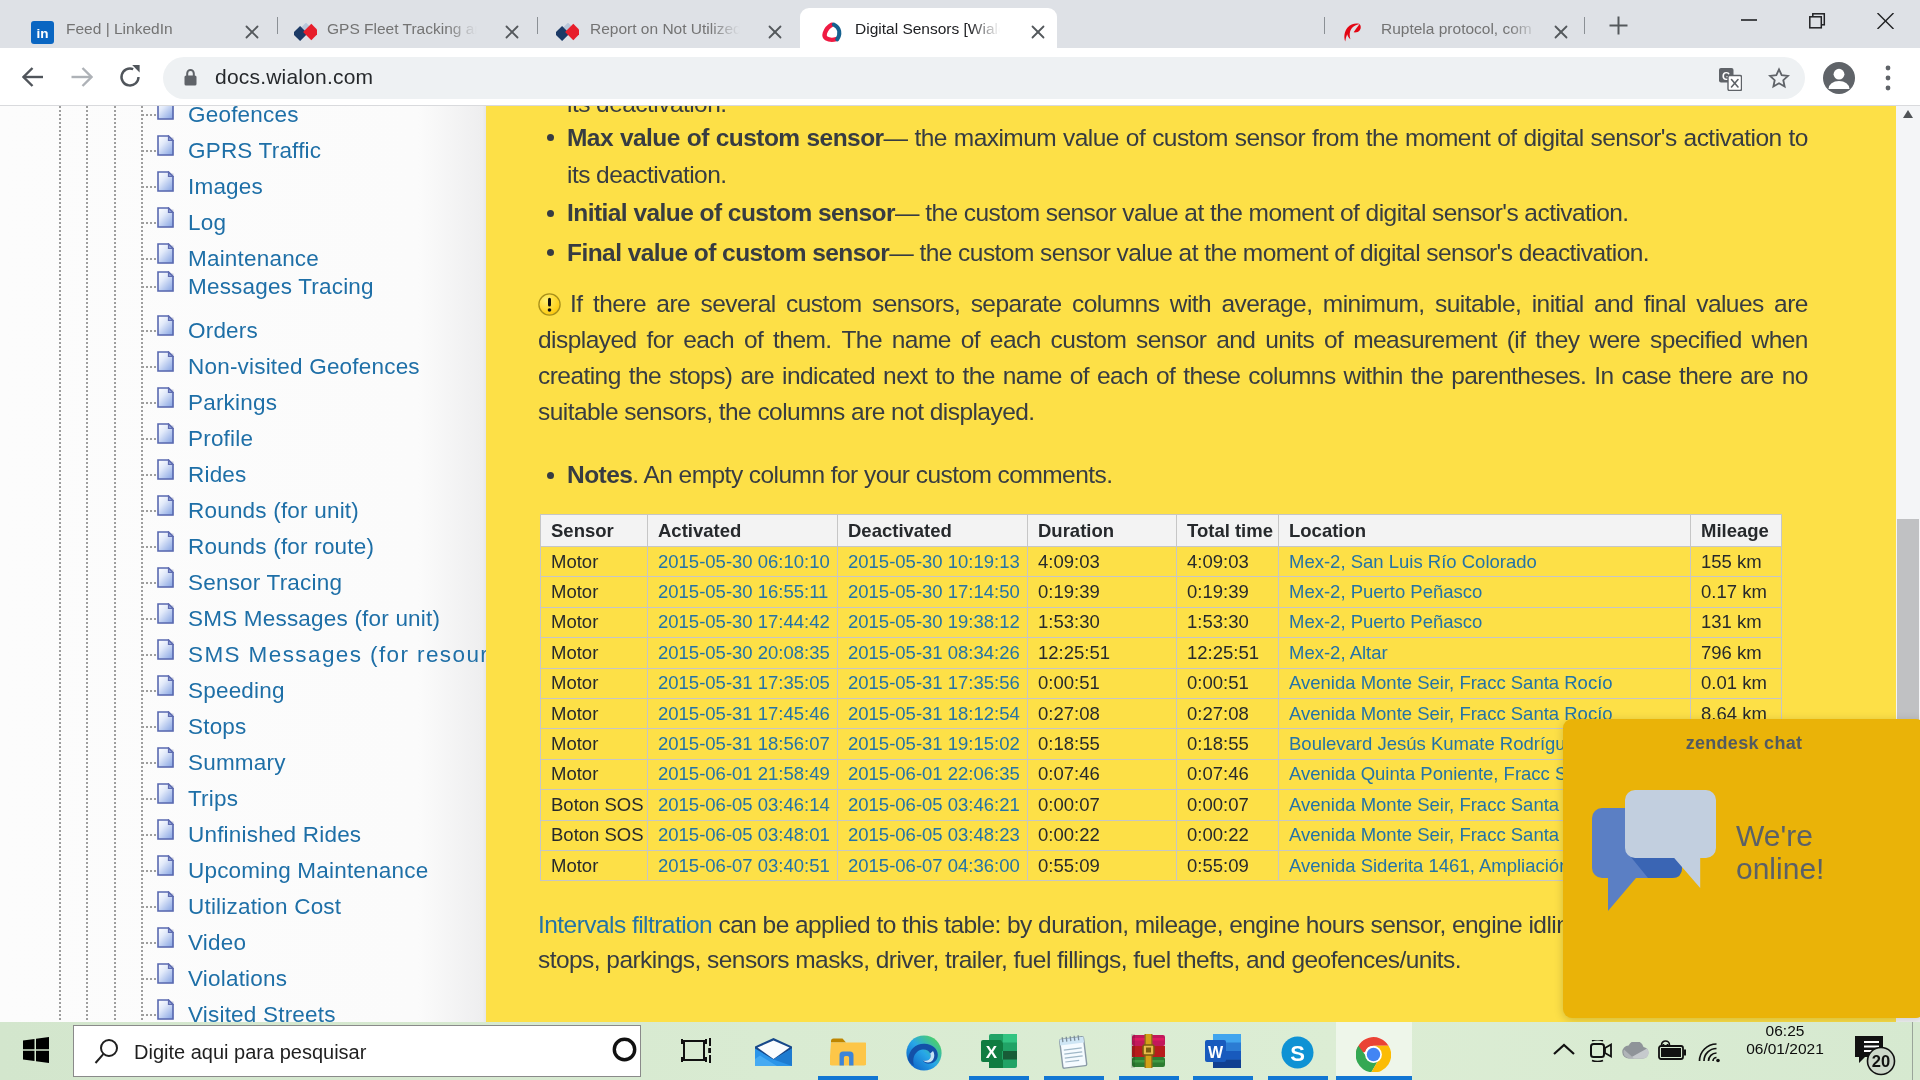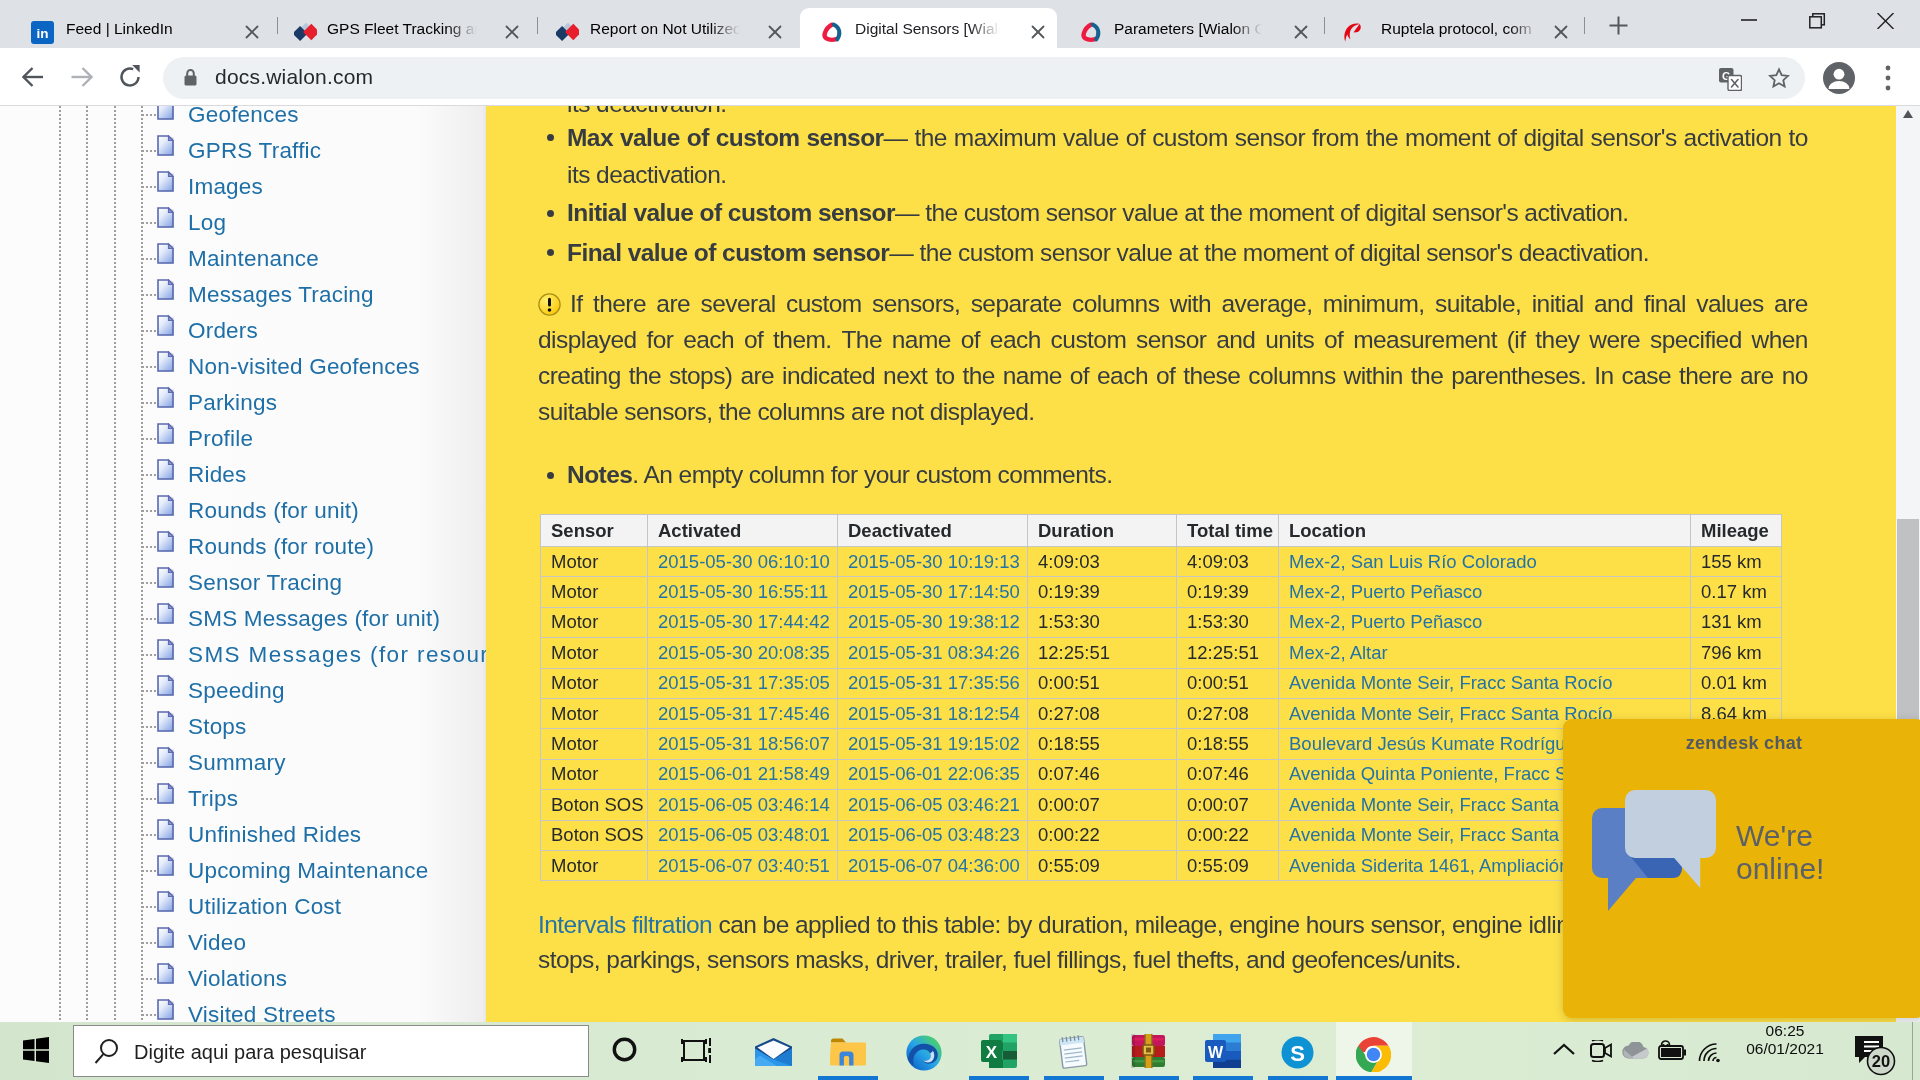--- a/index.html
+++ b/index.html
@@ -3,21 +3,21 @@
 <meta charset="utf-8">
 <style>
   * { margin:0; padding:0; box-sizing:border-box; }
   html,body { width:1920px; height:1080px; overflow:hidden; font-family:"Liberation Sans", sans-serif; }
   .abs { position:absolute; }
   #stage { position:relative; width:1920px; height:1080px; background:#fff; overflow:hidden; }
 
   
   #tabbar { left:0; top:0; width:1920px; height:48px; background:#dee1e6; }
   .tab { position:absolute; top:8px; height:40px; }
-  .title { position:absolute; top:11.5px; font-size:15.5px; color:#000000; white-space:nowrap; overflow:hidden; }
+  .title { position:absolute; top:11.5px; font-size:15.5px; color:#737373; white-space:nowrap; overflow:hidden; }
   .tabsep { position:absolute; top:17px; width:1px; height:17px; background:#8b9095; }
   .activetab { position:absolute; top:8px; height:40px; background:#fff; border-radius:9px 9px 0 0; }
   .fvc { position:absolute; top:13px; width:23px; height:23px; }
   .closex { position:absolute; top:17px; width:14px; height:14px; }
   .fade { position:absolute; top:0; right:0; width:40px; height:40px; }
 
   
   #toolbar { left:0; top:48px; width:1920px; height:58px; background:#ffffff; border-bottom:1px solid #d9dadd; }
   #omnibox { position:absolute; left:163px; top:9px; width:1642px; height:42px; border-radius:21px; background:#eef1f3; }
   #urltxt { position:absolute; left:215px; top:17px; font-size:21px; color:#26292c; letter-spacing:0.2px; }
@@ -57,21 +57,21 @@
   
   #zwidget { position:absolute; left:1563px; top:613px; width:362px; height:299px; border-radius:9px;
       background:#eab308; box-shadow:0 2px 10px rgba(0,0,0,0.18); overflow:hidden; }
   #zinput { position:absolute; left:0; top:248px; width:362px; height:51px; background:#ffffff; border-top:1px solid #e3e6e8; }
   #ztitle { position:absolute; left:0; top:14px; width:362px; text-align:center; font-size:18px; font-weight:bold; color:#525a61; letter-spacing:0.3px; }
   #zonline { position:absolute; left:173px; top:101px; font-size:30px; color:#5b6167; line-height:32.5px; }
   #zph { position:absolute; left:19px; top:15px; font-size:20px; font-style:italic; color:#b6b9bc; }
 
   
   #taskbar { left:0; top:1022px; width:1920px; height:58px; background:linear-gradient(to right,#d3e6cd,#d9ebd2 40%,#dcedd4 70%,#d6e9d0); }
-  #searchbox { position:absolute; left:73px; top:3px; width:516px; height:52px; background:#fff; border:1px solid #8a8a8a; }
+  #searchbox { position:absolute; left:73px; top:3px; width:568px; height:52px; background:#fff; border:1px solid #8a8a8a; }
   #searchtxt { position:absolute; left:60px; top:15px; font-size:20px; color:#1f1f1f; }
   .ul { position:absolute; top:54px; height:4px; background:#1276d3; }
   #chromecell { position:absolute; left:1336px; top:0; width:76px; height:58px; background:#eef6ea; }
   #clk { position:absolute; left:1740px; top:0; width:90px; text-align:center; font-size:15.5px; color:#0c0c0c; }
 </style>
 </head>
 <body>
 <div id="stage">
 
   <div id="tabbar" class="abs">
@@ -129,29 +129,20 @@
     <div class="activetab" style="left:800px;width:257px">
       <svg class="fvc" style="left:20px" viewBox="0 0 23 23">
           <use href="#wialon"></use>
         </svg>
       <div class="title" style="left:55px;width:155px;color:#202124">Digital Sensors [Wialon<div class="fade" style="background:linear-gradient(to right,rgba(255,255,255,0),#ffffff 75%)"></div></div>
       <svg class="closex" style="left:231px" viewBox="0 0 14 14">
           <use href="#closeg"></use>
         </svg>
     </div>
 
-    <div class="tab" style="left:1057px;width:266px">
-      <svg class="fvc" style="left:22px" viewBox="0 0 23 23">
-          <use href="#wialon"></use>
-        </svg>
-      <div class="title" style="left:57px;width:158px">Parameters [Wialon G<div class="fade" style="background:linear-gradient(to right,rgba(222,225,230,0),#dee1e6 75%)"></div></div>
-      <svg class="closex" style="left:237px" viewBox="0 0 14 14">
-          <use href="#closeg"></use>
-        </svg>
-    </div>
     <div class="tabsep" style="left:1324px"></div>
 
     <div class="tab" style="left:1325px;width:259px">
       <svg class="fvc" style="left:17px" viewBox="0 0 23 23">
           <path d="M3.2 20.5 C1.6 16.0 2.3 10.4 5.6 6.6 C8.6 3.2 13.4 1.8 17.6 3.0 C14.1 3.6 11.2 5.2 9.4 7.8 C7.4 10.7 7.2 14.6 8.4 18.3 C6.9 17.0 5.7 15.2 5.2 13.2 C4.2 15.5 3.6 18.1 3.2 20.5 Z" fill="#e30613"></path>
           <path d="M17.6 3.0 C19.1 4.8 19.2 7.4 17.8 9.2 C16.5 10.9 14.1 11.7 11.6 11.3 C13.4 9.0 14.8 6.4 17.6 3.0 Z" fill="#e30613"></path>
         </svg>
       <div class="title" style="left:56px;width:168px">Ruptela protocol, com<div class="fade" style="background:linear-gradient(to right,rgba(222,225,230,0),#dee1e6 75%)"></div></div>
       <svg class="closex" style="left:229px" viewBox="0 0 14 14">
           <use href="#closeg"></use>
@@ -287,21 +278,21 @@
           </svg>
         <div class="tlabel" style="top:5px">Log</div>
       </div>
       <div class="trow" style="top:135px">
         <div class="hdots" style="top:17px"></div>
         <svg class="ticon" style="top:2px" viewBox="0 0 17 21">
             <use href="#pgicon"></use>
           </svg>
         <div class="tlabel" style="top:5px">Maintenance</div>
       </div>
-      <div class="trow" style="top:171px">
+      <div class="trow" style="top:163px">
         <div class="hdots" style="top:17px"></div>
         <svg class="ticon" style="top:2px" viewBox="0 0 17 21">
             <use href="#pgicon"></use>
           </svg>
         <div class="tlabel" style="top:5px">Messages Tracing</div>
       </div>
       <div class="trow" style="top:207px">
         <div class="hdots" style="top:17px"></div>
         <svg class="ticon" style="top:2px" viewBox="0 0 17 21">
             <use href="#pgicon"></use>

